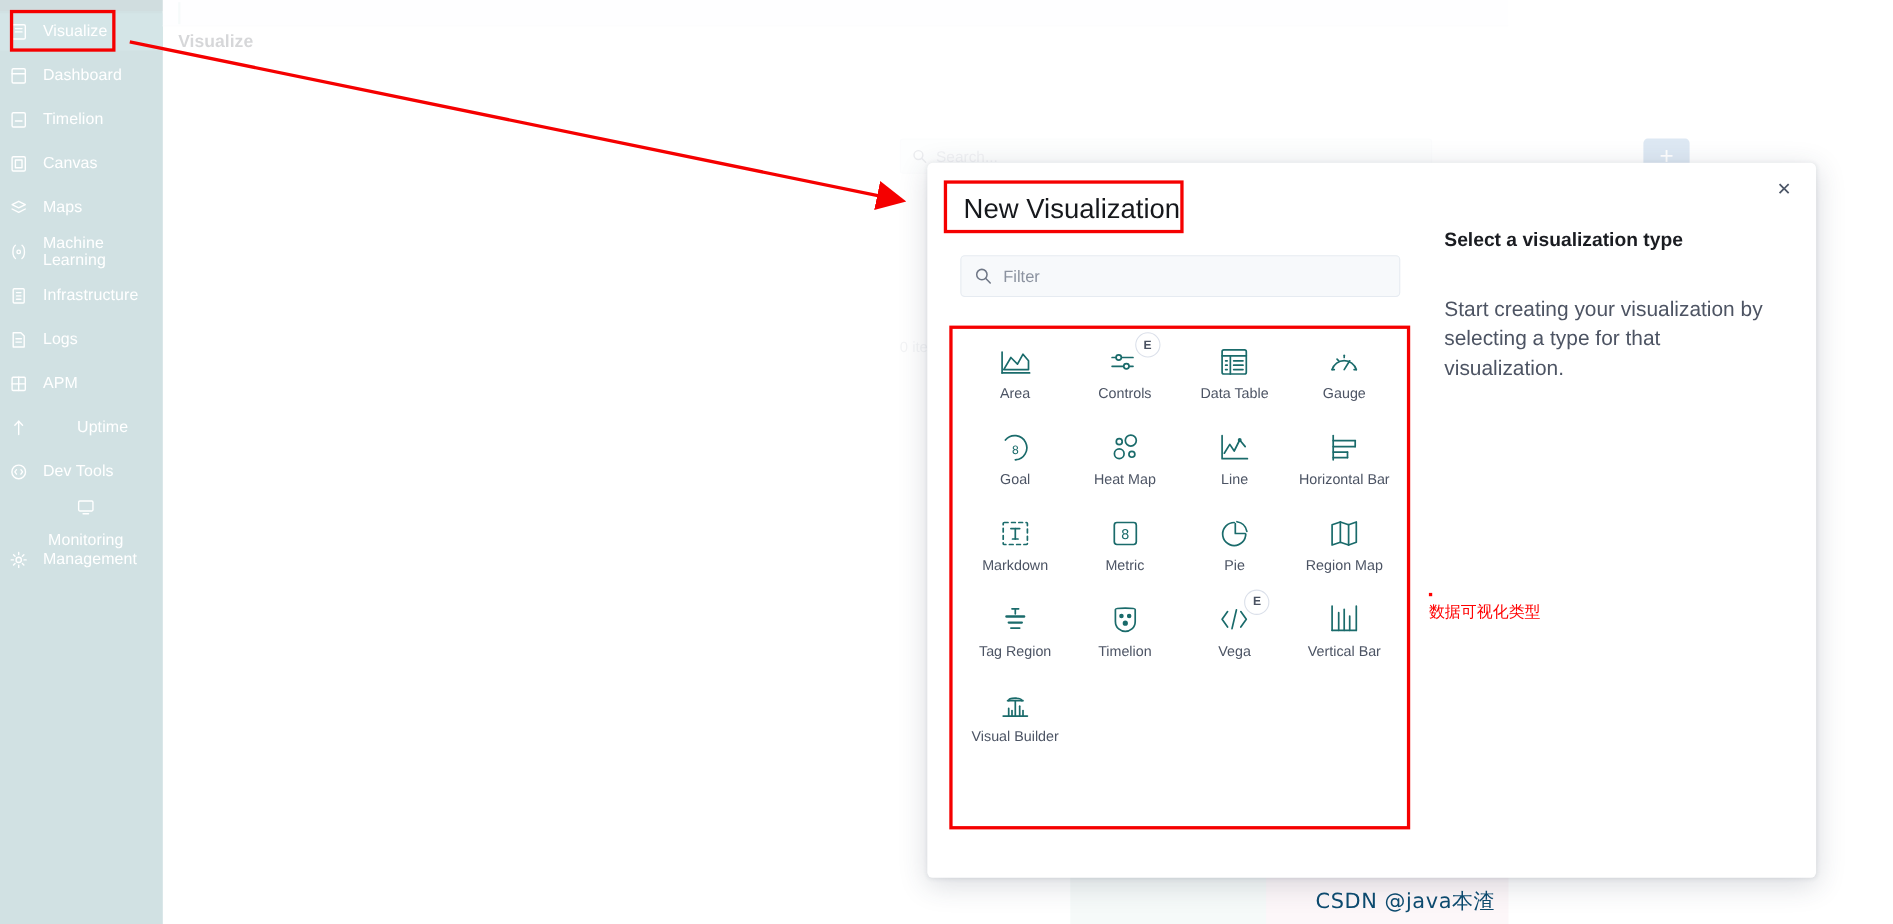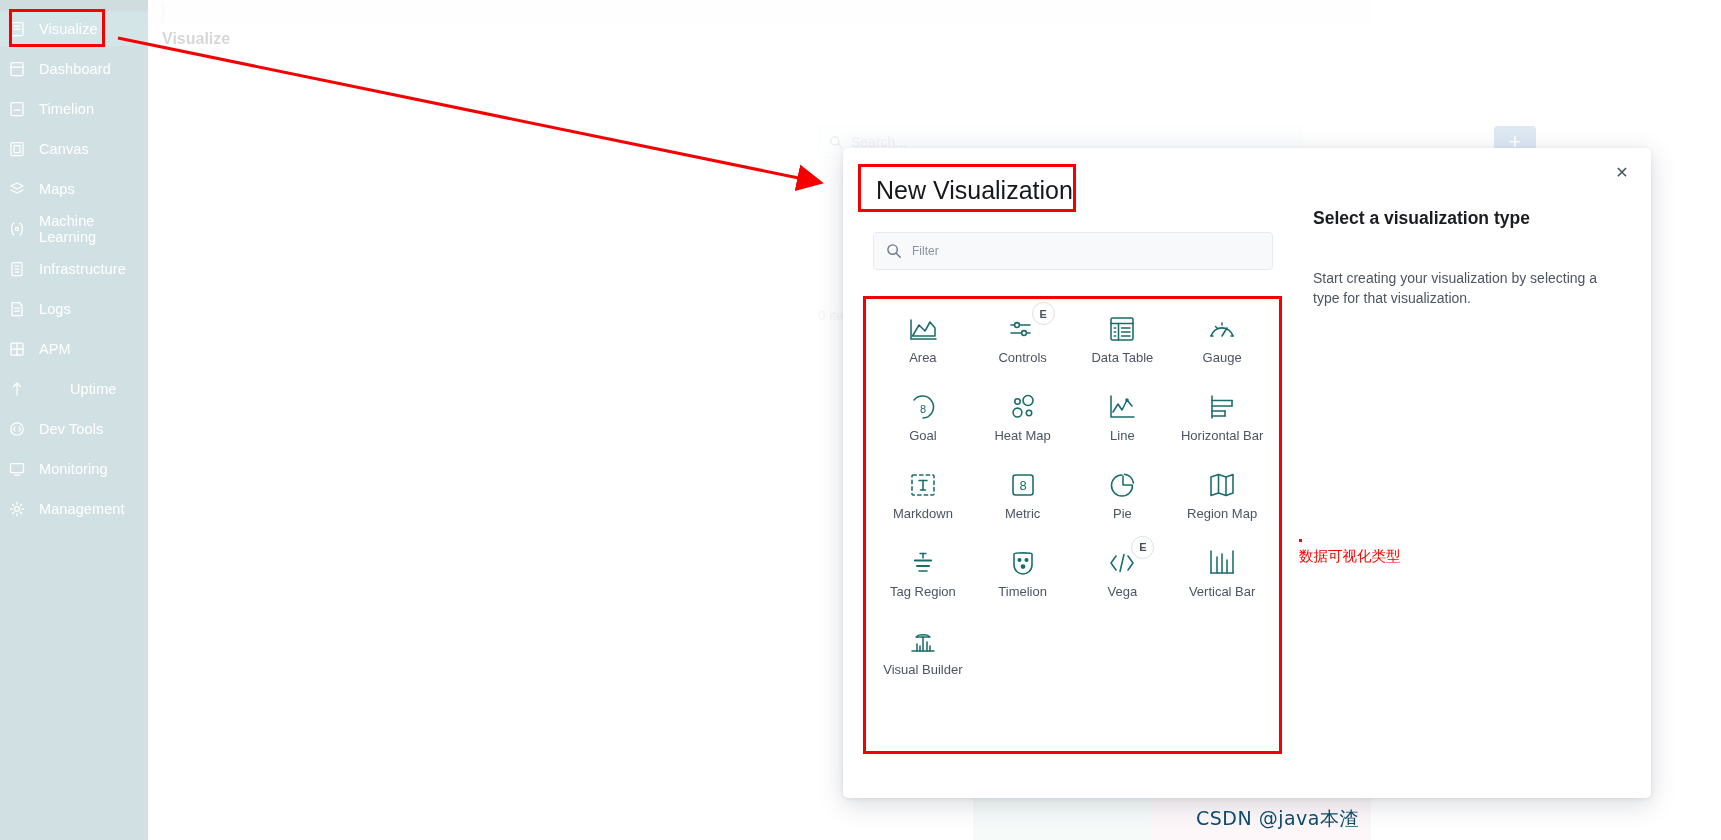--- a/index.html
+++ b/index.html
@@ -94,21 +94,21 @@
     position:absolute; left:15px; top:9px; font-size:25px; color:#16181c;
   }
 
   .filter-wrap{
     position:absolute; left:30px; top:84px; width:400px; height:38px;
     background:#f7f9fb; border:1px solid #e6ebf1; border-radius:4px;
     display:flex; align-items:center; gap:10px; padding:0 12px;
   }
   .filter-wrap .mag2{ width:16px; height:16px; flex:0 0 16px; }
   .filter-wrap input{
-    border:0; outline:0; background:transparent; font-size:12px; color:#3f4552;
+    border:0; outline:0; background:transparent; font-size:15px; color:#3f4552;
     font-family:"Liberation Sans", sans-serif; width:100%;
   }
   .filter-wrap input::placeholder{ color:#8c93a0; }
 
   
   .grid-box{
     position:absolute; left:20px; top:148px; width:419px; height:458px;
     border:3px solid #f50000;
   }
   .type-grid{
@@ -128,21 +128,21 @@
     position:absolute; left:calc(50% + 9px); top:-4px;
     width:23px; height:23px; border-radius:50%;
     border:1px solid #dbe0ea; background:#fff;
     display:flex; align-items:center; justify-content:center;
     font-size:11px; font-weight:700; color:#4a5262;
   }
 
   
   .right-pane{ position:absolute; left:470px; top:60px; width:310px; }
   .rp-title{ font-size:17.5px; font-weight:700; color:#1a1c21; margin-bottom:17px; }
-  .rp-body{ font-size:14px; color:#4d5463; line-height:1.42;margin-top:40px; }
+  .rp-body{ font-size:19px; color:#4d5463; line-height:1.42;margin-top:40px; }
 
   
   .anno-arrow{ position:absolute; left:0; top:0; width:1721px; height:840px; pointer-events:none; }
   .nav-box{
     position:absolute; left:9px; top:9px; width:96px; height:38px;
     border:3px solid #f50000;
   }
   .anno-cn{
     position:absolute; left:1299px; top:547px;
     color:#ff0000; font-size:14.5px; white-space:nowrap;
@@ -266,21 +266,21 @@
           <div class="nav-item" style="top: 412px;">
             <span class="ico">
               <svg viewBox="0 0 18 18" fill="none" stroke="#ffffff" stroke-width="1.25" stroke-linecap="round" stroke-linejoin="round">
                 <circle cx="9" cy="9" r="6.2"></circle>
                 <path d="M7 7 L5.5 9 L7 11"></path>
                 <path d="M11 7 L12.5 9 L11 11"></path>
               </svg>
             </span>
             <span>Dev Tools</span>
           </div>
-          <div class="nav-item" style="top: 452px;">
+          <div class="nav-item" style="top: 452px; flex-direction: column;">
             <span class="ico">
               <svg viewBox="0 0 18 18" fill="none" stroke="#ffffff" stroke-width="1.25" stroke-linecap="round" stroke-linejoin="round">
                 <rect x="2.5" y="3.5" width="13" height="9" rx="1"></rect>
                 <line x1="6.5" y1="15" x2="11.5" y2="15"></line>
               </svg>
             </span>
             <span>Monitoring</span>
           </div>
           <div class="nav-item" style="top: 492px;">
             <span class="ico">

